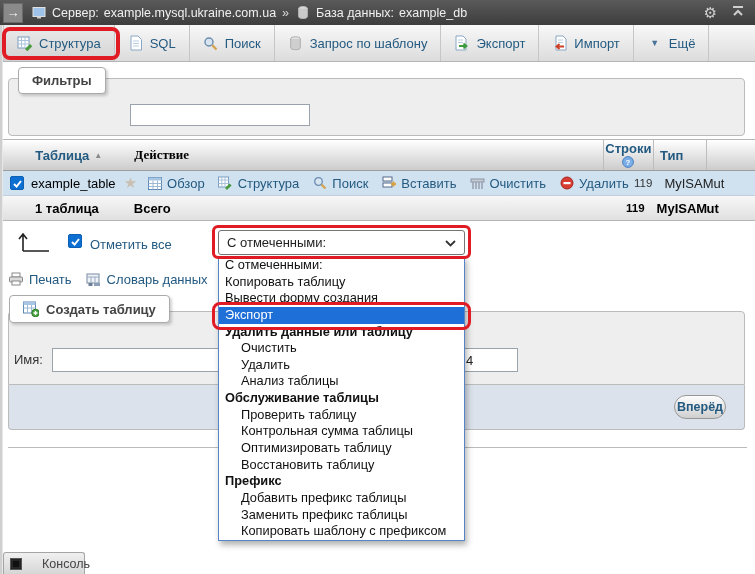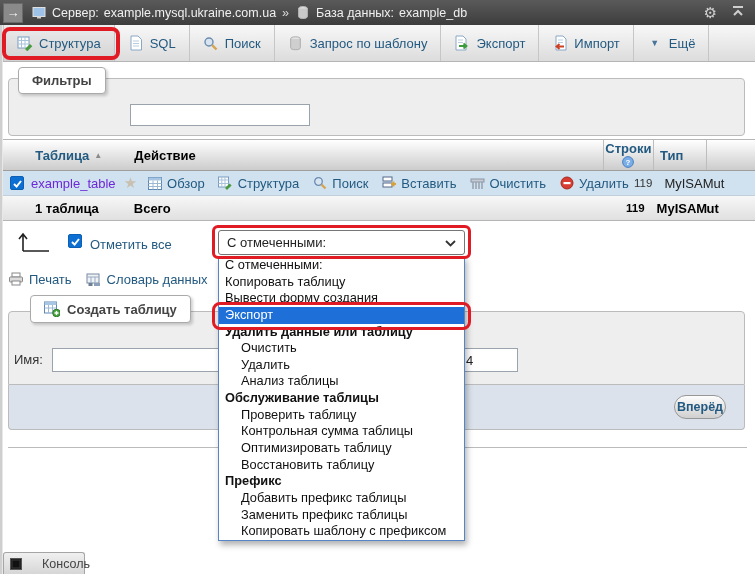--- a/index.html
+++ b/index.html
@@ -54,21 +54,21 @@
   .c-type{width:56px;display:flex;align-items:center;padding-left:6px;}
   .c-cut{width:60px;display:flex;align-items:center;overflow:hidden;}
   #thead{height:32px;background:linear-gradient(#ffffff,#cccccc);border-top:1px solid #b5b5b5;
          border-bottom:1px solid #9e9e9e;font-weight:bold;}
   #thead .c-rows,#thead .c-type,#thead .c-cut{border-left:1px solid #bdbdbd;}
   #thead .c-rows{flex-direction:column;align-items:center;justify-content:flex-start;padding:1px 0 0;}
   .th-link{color:var(--link_blue);cursor:pointer;}
   .sort-asc{font-size:8px;color:#8a8a8a;margin-left:5px;}
   #data-row{height:25px;background:var(--selected_row_bg);border-bottom:1px solid #c3cfdb;}
   #sum-row{height:25px;background:linear-gradient(#f7f7f7,#e0e0e0);border-bottom:1px solid #b5b5b5;font-weight:bold;color:#000;}
-  .tbl-name{color:#6d28d9;}
+  .tbl-name{color:#000000;}
   .act-link{display:inline-flex;align-items:center;gap:4px;color:var(--link_blue);cursor:pointer;margin-right:13px;}
   .small-num{font-size:11.5px;color:#333;}
   #sum-row .small-num{font-weight:bold;color:#000;}
   .star{color:#c9c0b2;font-size:15px;margin:0 10px 0 6px;cursor:pointer;}
 
   
   #mark-arrow{left:16px;top:230px;}
   #checkall-box{left:68px;top:234px;}
   #checkall-label{left:90px;top:237px;color:var(--link_blue);cursor:pointer;}
   #wsel{left:218px;top:230px;width:247px;height:25px;background:#fff;border:1px solid #767676;
@@ -82,21 +82,21 @@
              overflow:hidden;cursor:pointer;color:#111;}
   .dd-option.group{font-weight:bold;}
   .dd-option.child{padding-left:22px;}
   .dd-option.hl{background:var(--option_highlight);color:#fff;}
 
   
   .inline-link{display:inline-flex;align-items:center;gap:5px;color:var(--link_blue);cursor:pointer;justify-content:center;}
   #print-row{left:8px;top:271px;display:flex;gap:14px;align-items:center;}
 
   
-  .ctlegend{left:30px;top:295px;z-index:5;}
+  .ctlegend{left:9px;top:295px;z-index:5;}
   #ctfield{left:8px;top:311px;width:737px;height:74px;border-radius:4px 4px 0 0;}
   #name-label{left:14px;top:352px;color:#333;}
   #name-input{left:52px;top:348px;width:276px;height:24px;border:1px solid #9aa2ab;background:#fff;padding:0 5px;}
   #cols-input{left:456px;top:348px;width:62px;height:24px;border:1px solid #9aa2ab;background:#fff;padding:0 9px;font-size:13px;color:#222;}
   #ctfooter{left:8px;top:385px;width:737px;height:45px;background:#dbe2eb;border:1px solid #bbb;
             border-top:none;border-radius:0 0 4px 4px;display:flex;align-items:center;justify-content:flex-end;padding-right:18px;}
   #go-btn{width:52px;height:24px;border:1px solid #979797;border-radius:12px;
           background:linear-gradient(#fdfdfd,#cfcfcf);color:var(--link_blue);font-weight:bold;
           font-size:12.5px;cursor:pointer;font-family:"Liberation Sans",sans-serif;}
 
@@ -231,21 +231,21 @@
   <input id="contains-input" class="abs" value="" style="">
 
   <div id="dbtable" class="abs">
     <div id="thead" class="trow">
       <div class="c-cb"></div>
       <div class="c-name">
         <span class="th-link">Таблица</span>
         <span class="sort-asc">▲</span>
       </div>
       <div class="c-act">
-        <span style="color:#000;">Действие</span>
+        <span style="color:#000;font-family:Liberation Serif, serif;">Действие</span>
       </div>
       <div class="c-rows">
         <span class="th-link">Строки</span>
         <span>
           <svg width="12" height="12">
               <circle cx="6" cy="6" r="5.4" fill="#7aaee8" stroke="#4a7fc0"></circle>
               <text x="6" y="8.8" font-size="8" font-weight="bold" fill="#fff" text-anchor="middle" font-family="Liberation Sans, sans-serif">?</text>
             </svg>
         </span>
       </div>

